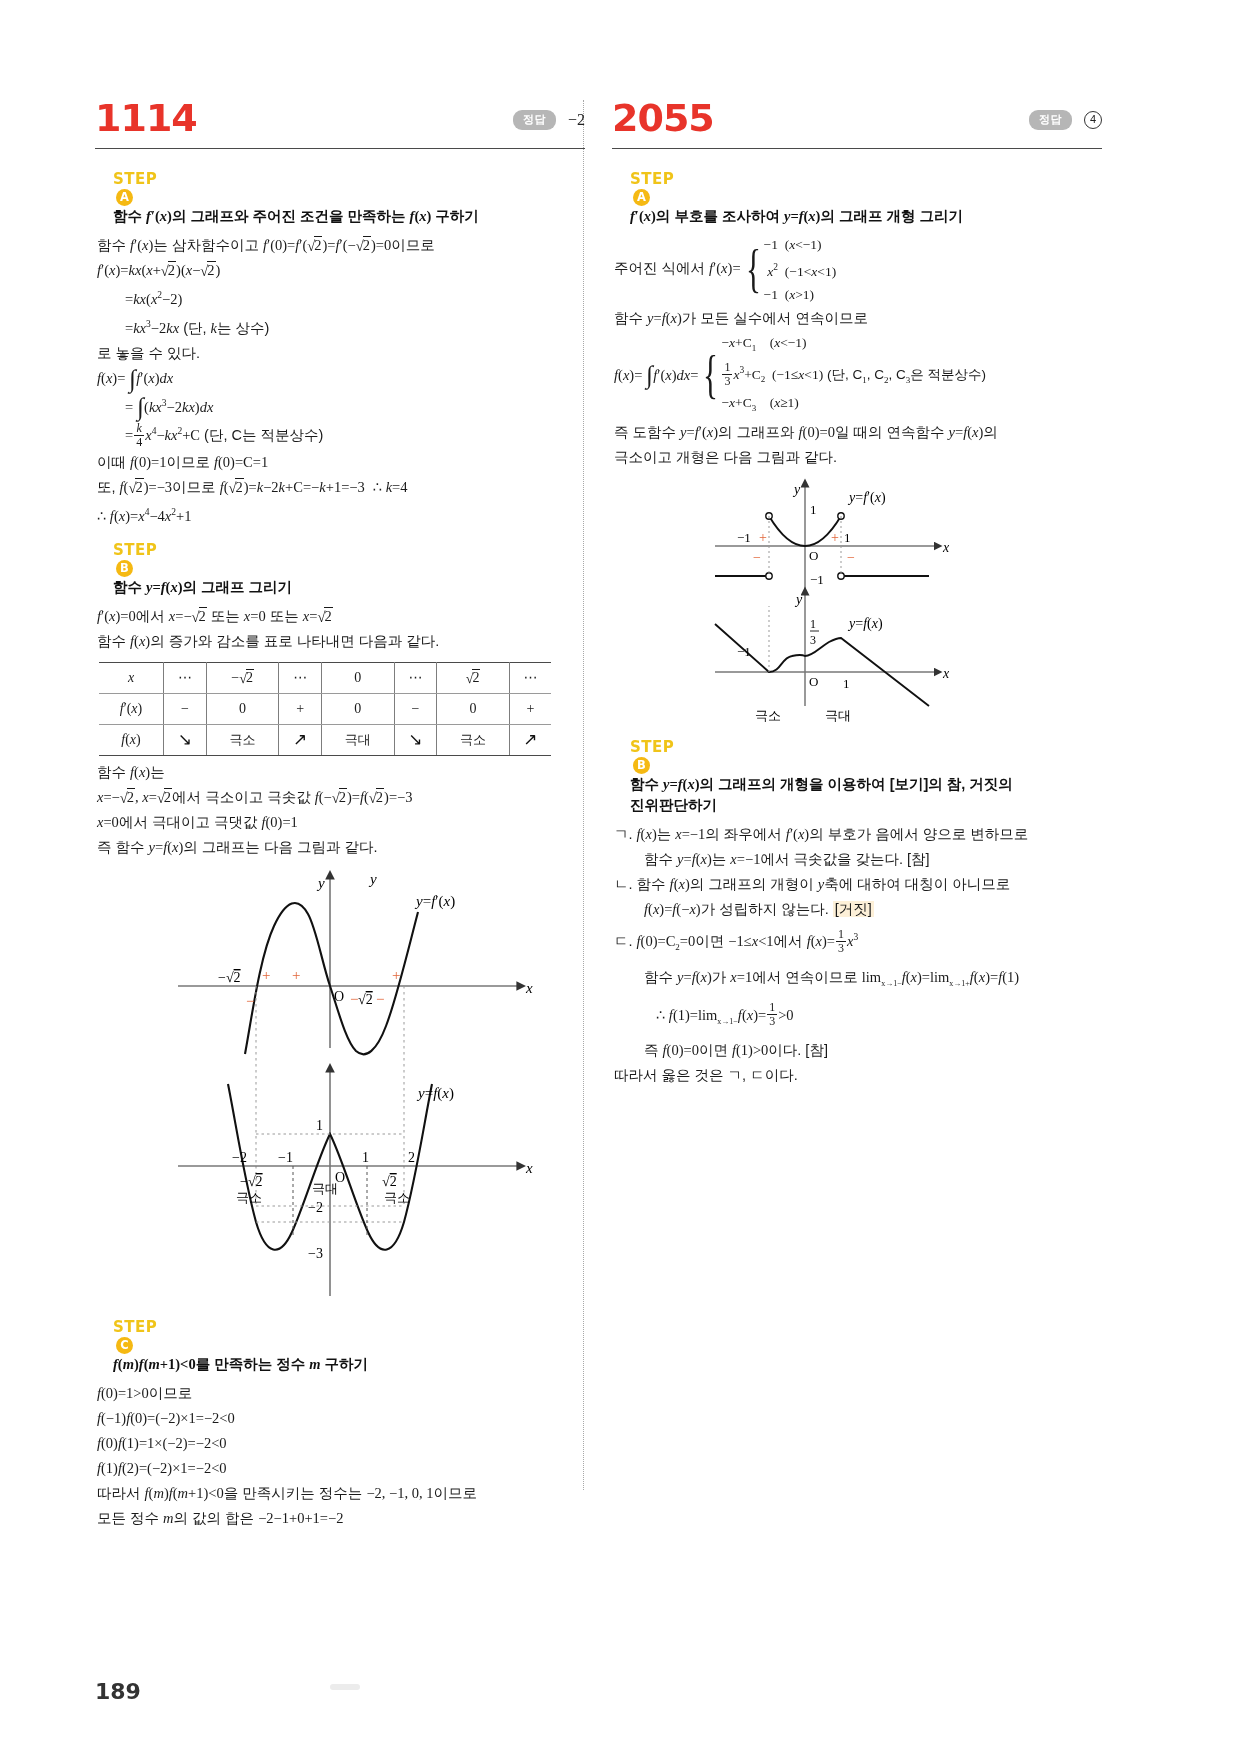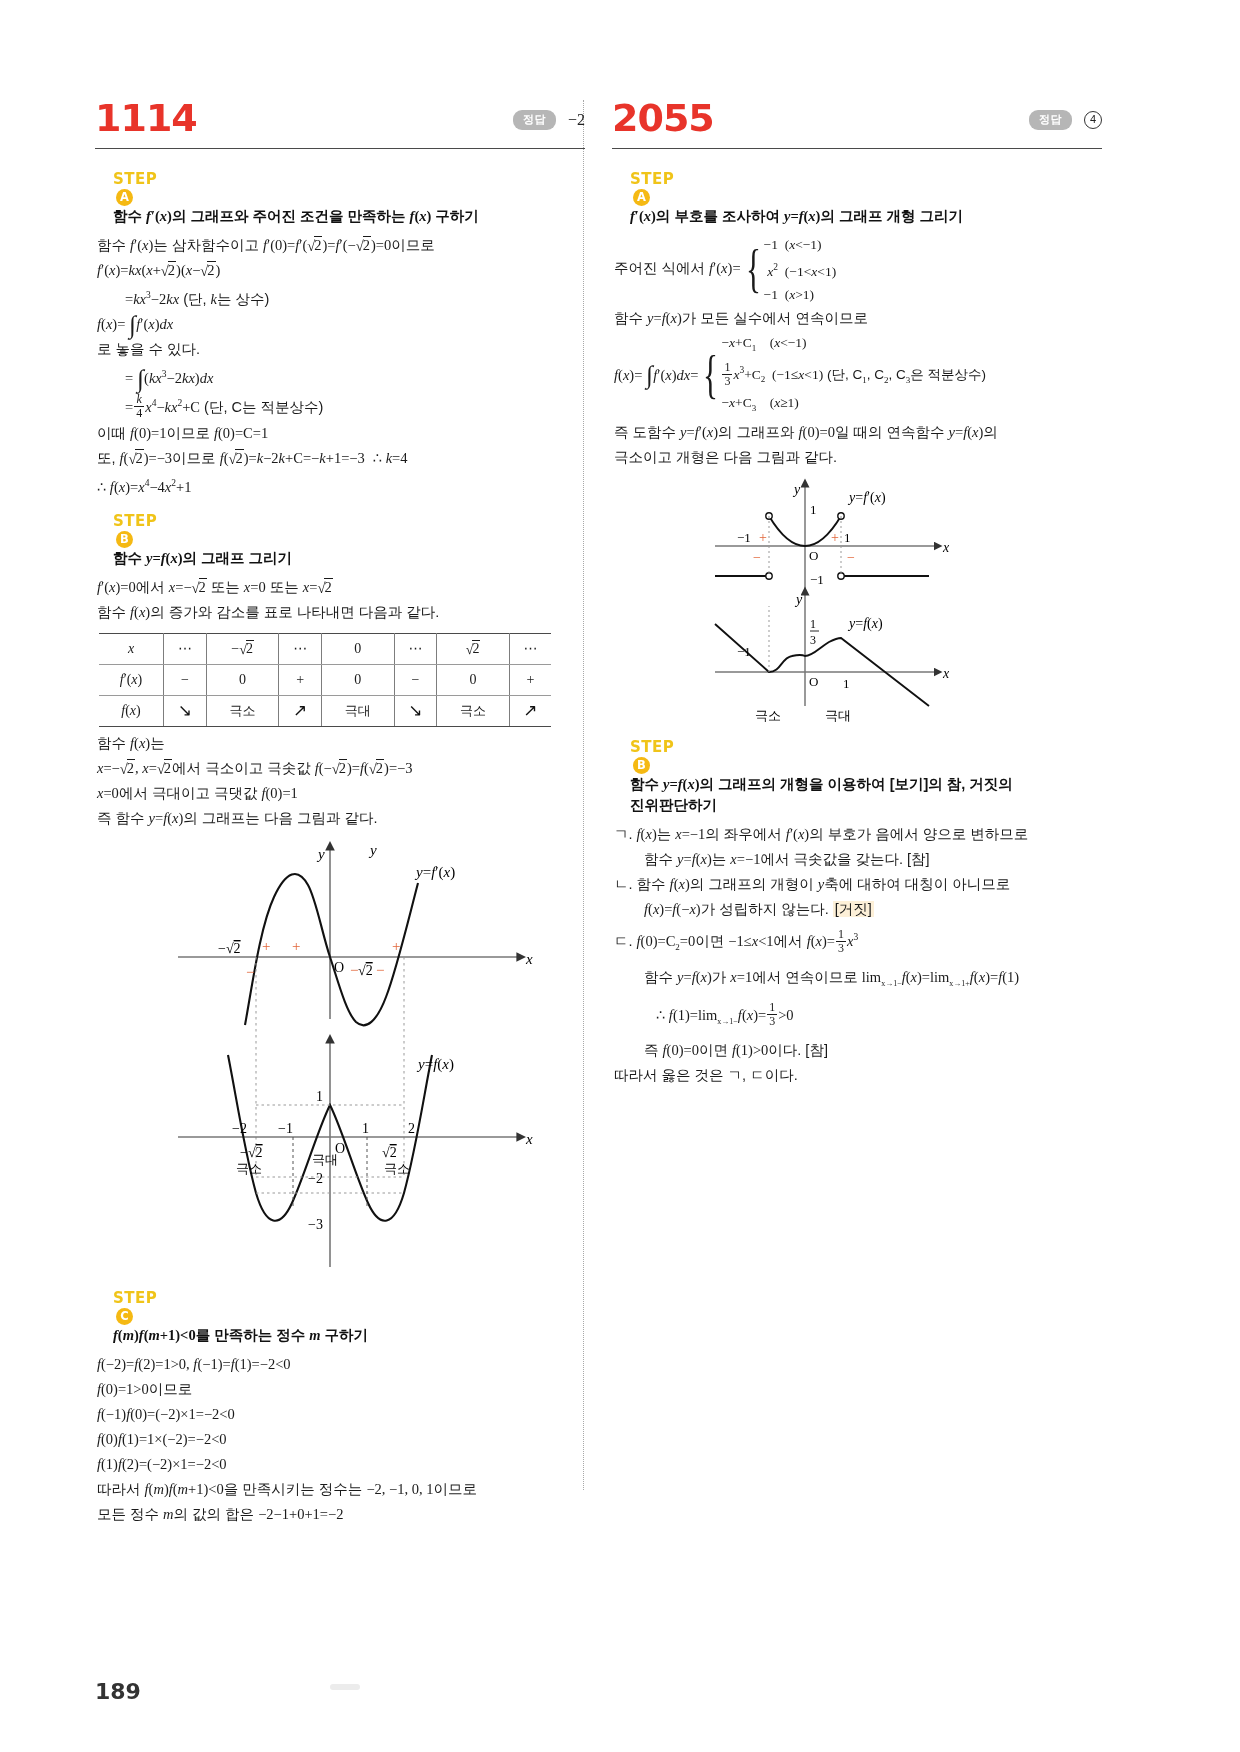--- a/index.html
+++ b/index.html
@@ -151,26 +151,29 @@
       <span class="step-txt">함수&nbsp;<span class="mi">f</span><span class="mr">′(</span><span class="mi">x</span><span class="mr">)</span>의 그래프와 주어진 조건을 만족하는 <span class="mi">f</span><span class="mr">(</span><span class="mi">x</span><span class="mr">)</span> 구하기</span>
     </div>
 
     <div class="ln">
       함수 <span class="mi">f</span><span class="mr">′(</span><span class="mi">x</span><span class="mr">)</span>는 삼차함수이고 <span class="mi">f</span><span class="mr">′(0)=</span><span class="mi">f</span><span class="mr">′(</span><span class="sq"><span class="rad">√</span><span class="val">2</span></span><span class="mr">)=</span><span class="mi">f</span><span class="mr">′(−</span><span class="sq"><span class="rad">√</span><span class="val">2</span></span><span class="mr">)=0</span>이므로
     </div>
     <div class="ln">
       <span class="mi">f</span><span class="mr">′(</span><span class="mi">x</span><span class="mr">)=</span><span class="mi">kx</span><span class="mr">(</span><span class="mi">x</span><span class="mr">+</span><span class="sq"><span class="rad">√</span><span class="val">2</span></span><span class="mr">)(</span><span class="mi">x</span><span class="mr">−</span><span class="sq"><span class="rad">√</span><span class="val">2</span></span><span class="mr">)</span>
     </div>
     <div class="ln ind1">
+      <span class="mr">=</span><span class="mi">kx</span><span class="mr">(</span><span class="mi">x</span><span class="sup">2</span><span class="mr">−2)</span>
+    </div>
+    <div class="ln ind1">
       <span class="mr">=</span><span class="mi">kx</span><span class="sup">3</span><span class="mr">−2</span><span class="mi">kx</span> (단, <span class="mi">k</span>는 상수)
     </div>
+    <div class="ln">로 놓을 수 있다.</div>
     <div class="ln">
       <span class="mi">f</span><span class="mr">(</span><span class="mi">x</span><span class="mr">)=</span> <span class="intg">∫</span><span class="mi">f</span><span class="mr">′(</span><span class="mi">x</span><span class="mr">)</span><span class="mi">dx</span>
     </div>
-    <div class="ln">로 놓을 수 있다.</div>
     <div class="ln ind1">
       <span class="mr">=</span> <span class="intg">∫</span><span class="mr">(</span><span class="mi">kx</span><span class="sup">3</span><span class="mr">−2</span><span class="mi">kx</span><span class="mr">)</span><span class="mi">dx</span>
     </div>
     <div class="ln ind1">
       <span class="mr">=</span><span class="frac"><span class="num mi">k</span><span class="den mr">4</span></span><span class="mi">x</span><span class="sup">4</span><span class="mr">−</span><span class="mi">kx</span><span class="sup">2</span><span class="mr">+C</span> (단, C는 적분상수)
     </div>
     <div class="ln">
       이때 <span class="mi">f</span><span class="mr">(0)=1</span>이므로 <span class="mi">f</span><span class="mr">(0)=C=1</span>
     </div>
     <div class="ln">
@@ -312,23 +315,20 @@
       </svg>
     </div>
 
     <div class="step">
       <span class="step-word">STEP</span>
       <span class="step-badge">C</span>
       <span class="step-txt"><span class="mi">f</span><span class="mr">(</span><span class="mi">m</span><span class="mr">)</span><span class="mi">f</span><span class="mr">(</span><span class="mi">m</span><span class="mr">+1)&lt;0</span>를 만족하는 정수 <span class="mi">m</span> 구하기</span>
     </div>
 
     <div class="ln">
-      <span class="mi">f</span><span class="mr">(−2)=</span><span class="mi">f</span><span class="mr">(2)=1&gt;0, </span><span class="mi">f</span><span class="mr">(−1)=</span><span class="mi">f</span><span class="mr">(1)=−2&lt;0</span>
-    </div>
-    <div class="ln">
       <span class="mi">f</span><span class="mr">(0)=1&gt;0</span>이므로
     </div>
     <div class="ln">
       <span class="mi">f</span><span class="mr">(−1)</span><span class="mi">f</span><span class="mr">(0)=(−2)×1=−2&lt;0</span>
     </div>
     <div class="ln">
       <span class="mi">f</span><span class="mr">(0)</span><span class="mi">f</span><span class="mr">(1)=1×(−2)=−2&lt;0</span>
     </div>
     <div class="ln">
       <span class="mi">f</span><span class="mr">(1)</span><span class="mi">f</span><span class="mr">(2)=(−2)×1=−2&lt;0</span>

